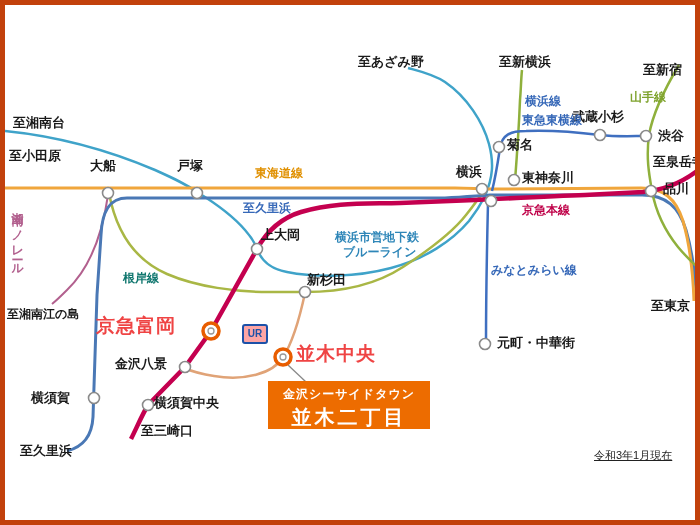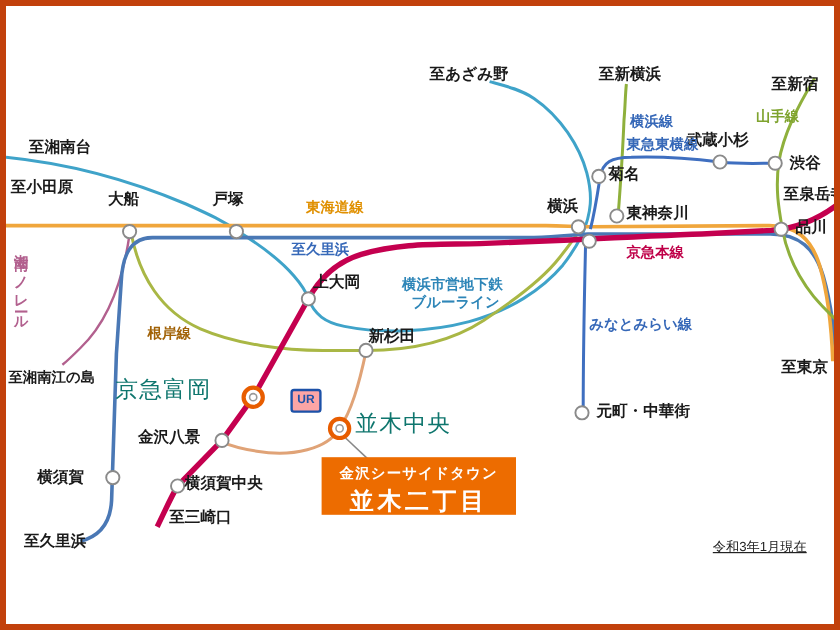--- a/index.html
+++ b/index.html
@@ -8,26 +8,26 @@
     border:5px solid #c2410c;box-sizing:border-box;overflow:hidden;
     font-family:"Liberation Sans","DejaVu Sans",sans-serif;
   }
   #rails{position:absolute;left:0;top:0;width:700px;height:525px;}
   .lbl{position:absolute;white-space:nowrap;font-weight:700;font-size:13px;color:#1a1a1a;line-height:1.05;}
   .ln{font-size:12px;}
   .c-orange{color:#e09000;}
   .c-blue{color:#3668b8;}
   .c-subway{color:#2e86b8;}
   .c-keikyu{color:#bf0048;}
-  .c-olive{color:#a16207;}
+  .c-olive{color:#0f766e;}
   .c-green{color:#7fa32e;}
   .c-seaside{color:#e87d00;}
   .c-monorail{color:#b2608e;}
   .vert{writing-mode:vertical-rl;letter-spacing:2px;}
-  .hl{color:#0f766e;font-size:19px;font-weight:400;letter-spacing:1px;}
+  .hl{color:#ef4444;font-size:19px;font-weight:700;letter-spacing:1px;}
   #callout{
     position:absolute;left:263px;top:376px;width:162px;height:48px;
     background:#ed6c00;color:#fff;text-align:center;box-sizing:border-box;padding-top:5px;
   }
   #callout .c1{display:block;font-size:12px;font-weight:700;letter-spacing:1px;}
   #callout .c2{display:block;font-size:20px;font-weight:700;letter-spacing:3px;margin-top:1px;text-align:center;}
   #urlogo{
     position:absolute;left:237px;top:319px;width:26px;height:20px;background:#fca5a5;
     border:2px solid #1c51a8;border-radius:3px;box-sizing:border-box;
     color:#1c51a8;font-size:10px;font-weight:700;text-align:center;line-height:16px;
@@ -80,21 +80,21 @@
       <circle cx="278" cy="352" r="8" fill="#ffffff" stroke-width="3.5" stroke="#e85d00"></circle>
       <circle cx="278" cy="352" r="3" fill="#ffffff" stroke="#999999" stroke-width="1.3"></circle>
     </g>
   </svg>
 
   <span class="lbl" style="left:353px;top:50px">至あざみ野</span>
   <span class="lbl" style="left:494px;top:50px">至新横浜</span>
   <span class="lbl" style="left:638px;top:58px">至新宿</span>
   <span class="lbl" style="left:648px;top:150px">至泉岳寺</span>
   <span class="lbl" style="left:646px;top:294px">至東京</span>
-  <span class="lbl" style="left:19px;top:111px">至湘南台</span>
+  <span class="lbl" style="left:8px;top:111px">至湘南台</span>
   <span class="lbl" style="left:4px;top:144px">至小田原</span>
   <span class="lbl" style="left:2px;top:303px;font-size:12px">至湘南江の島</span>
   <span class="lbl" style="left:15px;top:439px">至久里浜</span>
   <span class="lbl" style="left:136px;top:419px">至三崎口</span>
 
   <span class="lbl" style="left:85px;top:154px">大船</span>
   <span class="lbl" style="left:172px;top:154px">戸塚</span>
   <span class="lbl" style="left:451px;top:160px">横浜</span>
   <span class="lbl" style="left:517px;top:166px">東神奈川</span>
   <span class="lbl" style="left:502px;top:133px">菊名</span>

